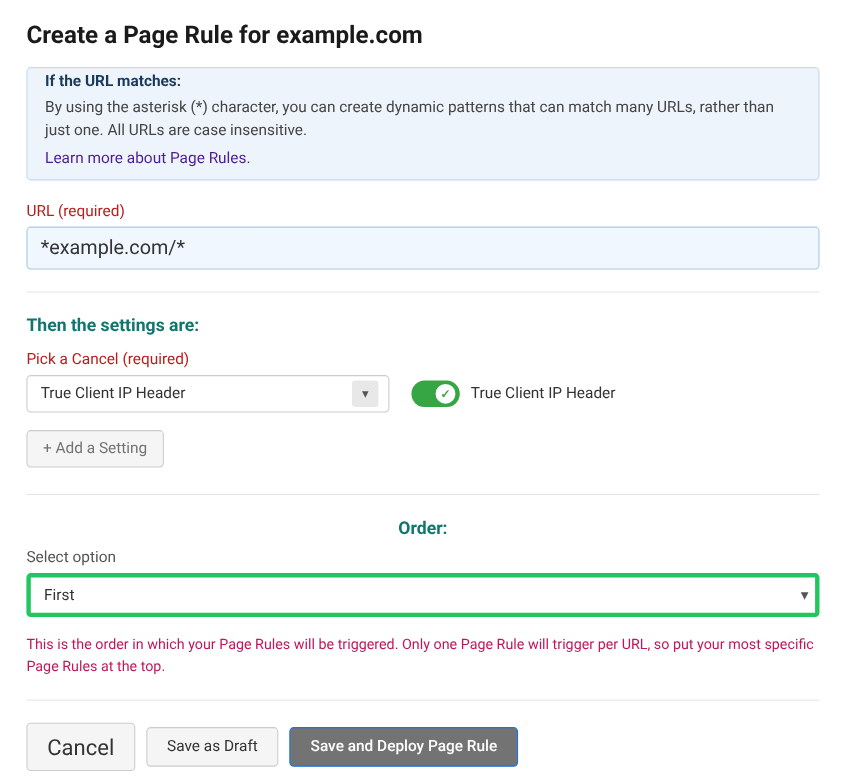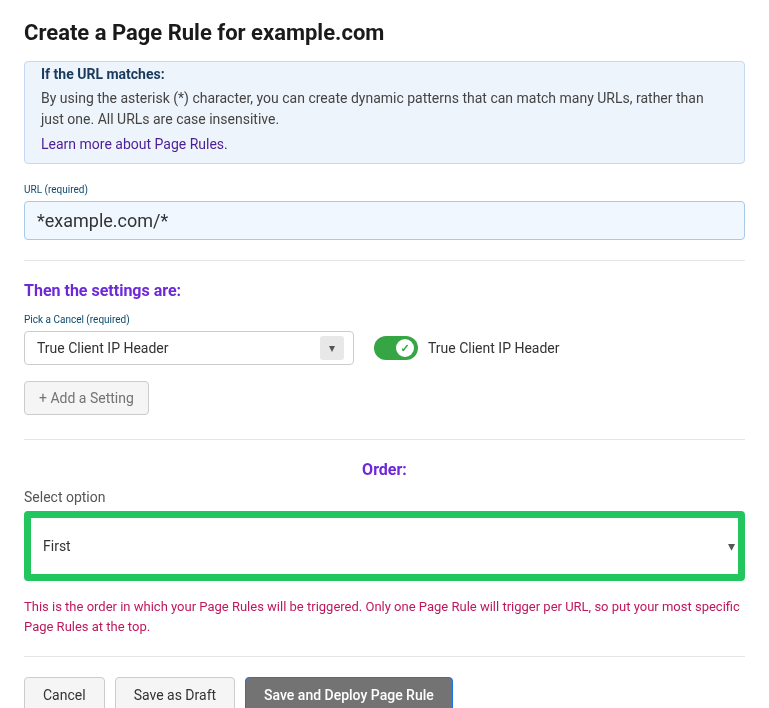--- a/index.html
+++ b/index.html
@@ -38,43 +38,43 @@
     .info-box p {
       color: #444;
       line-height: 1.5;
       margin-bottom: 4px;
     }
     .info-box a {
       color: #4c1d95;
       text-decoration: none;
     }
     .field-label {
-      font-size: 10px;
-      color: #0c4a6e;
+      font-size: 14px;
+      color: #b91c1c;
       margin-bottom: 6px;
     }
     .url-input {
       width: 100%;
       padding: 8px 12px;
       border: 1px solid #aac8e8;
       border-radius: 4px;
       font-size: 18px;
       color: #333;
       background: #f0f7ff;
       outline: none;
     }
     .divider {
       border: none;
       border-top: 1px solid #e5e5e5;
       margin: 20px 0;
     }
     .section-title {
       font-size: 16px;
       font-weight: 700;
-      color: #6d28d9;
+      color: #0f766e;
       margin-bottom: 14px;
     }
     .settings-row {
       display: flex;
       align-items: center;
       gap: 20px;
       margin-bottom: 16px;
     }
     .select-wrapper {
       position: relative;
@@ -177,23 +177,23 @@
       font-size: 14px;
       color: #555;
       margin-bottom: 6px;
     }
     .full-select-wrapper {
       position: relative;
       width: 100%;
     }
     .full-select-wrapper select {
       width: 100%;
-      padding: 20px 12px;
+      padding: 8px 12px;
       padding-right: 36px;
-      border: 7px solid #22c55e;
+      border: 4px solid #22c55e;
       border-radius: 4px;
       font-size: 14px;
       color: #333;
       background: #fff;
       appearance: none;
       -webkit-appearance: none;
       cursor: pointer;
       outline: none;
     }
     .full-select-wrapper .chevron-down {
@@ -215,21 +215,21 @@
       display: flex;
       gap: 10px;
       margin-top: 20px;
       align-items: center;
     }
     .btn-cancel {
       padding: 9px 18px;
       background: #f5f5f5;
       border: 1px solid #ccc;
       border-radius: 4px;
-      font-size: 14px;
+      font-size: 20px;
       color: #333;
       cursor: pointer;
     }
     .btn-draft {
       padding: 9px 18px;
       background: #f5f5f5;
       border: 1px solid #ccc;
       border-radius: 4px;
       font-size: 14px;
       color: #333;

